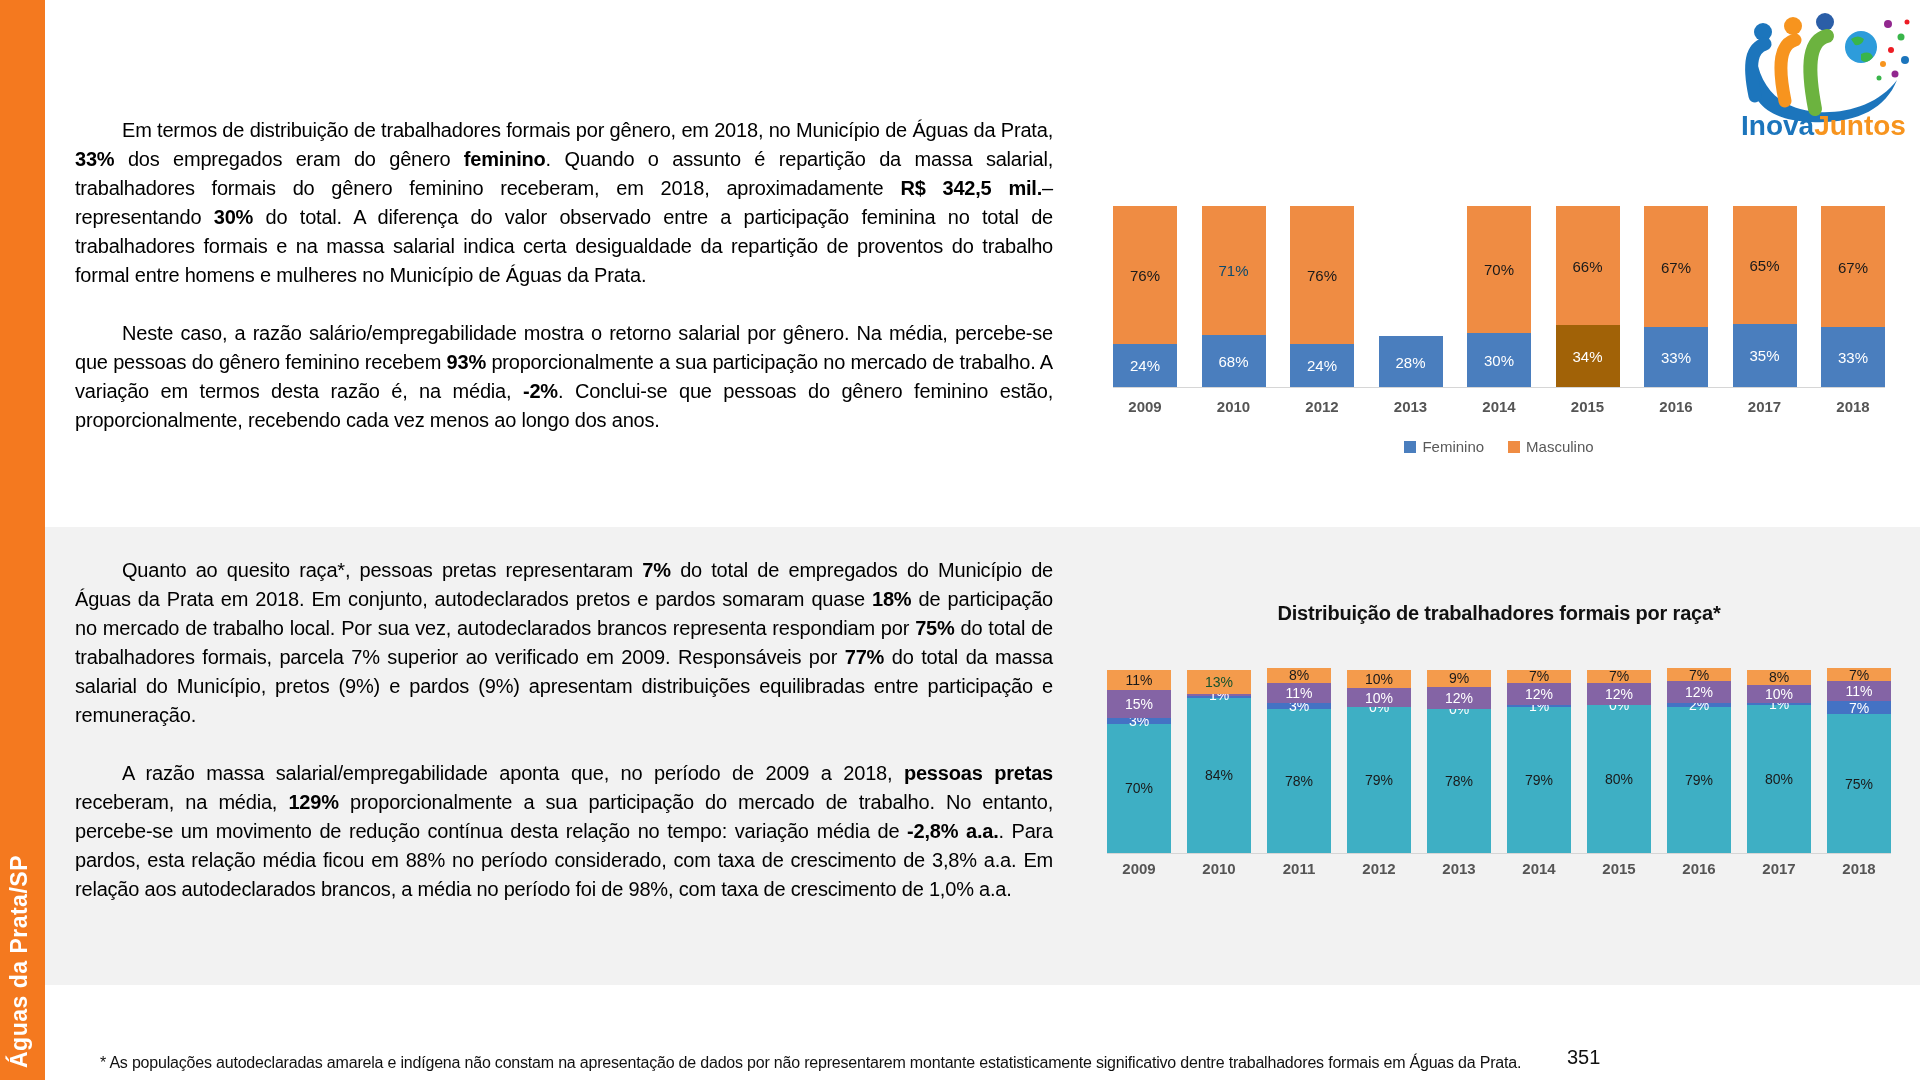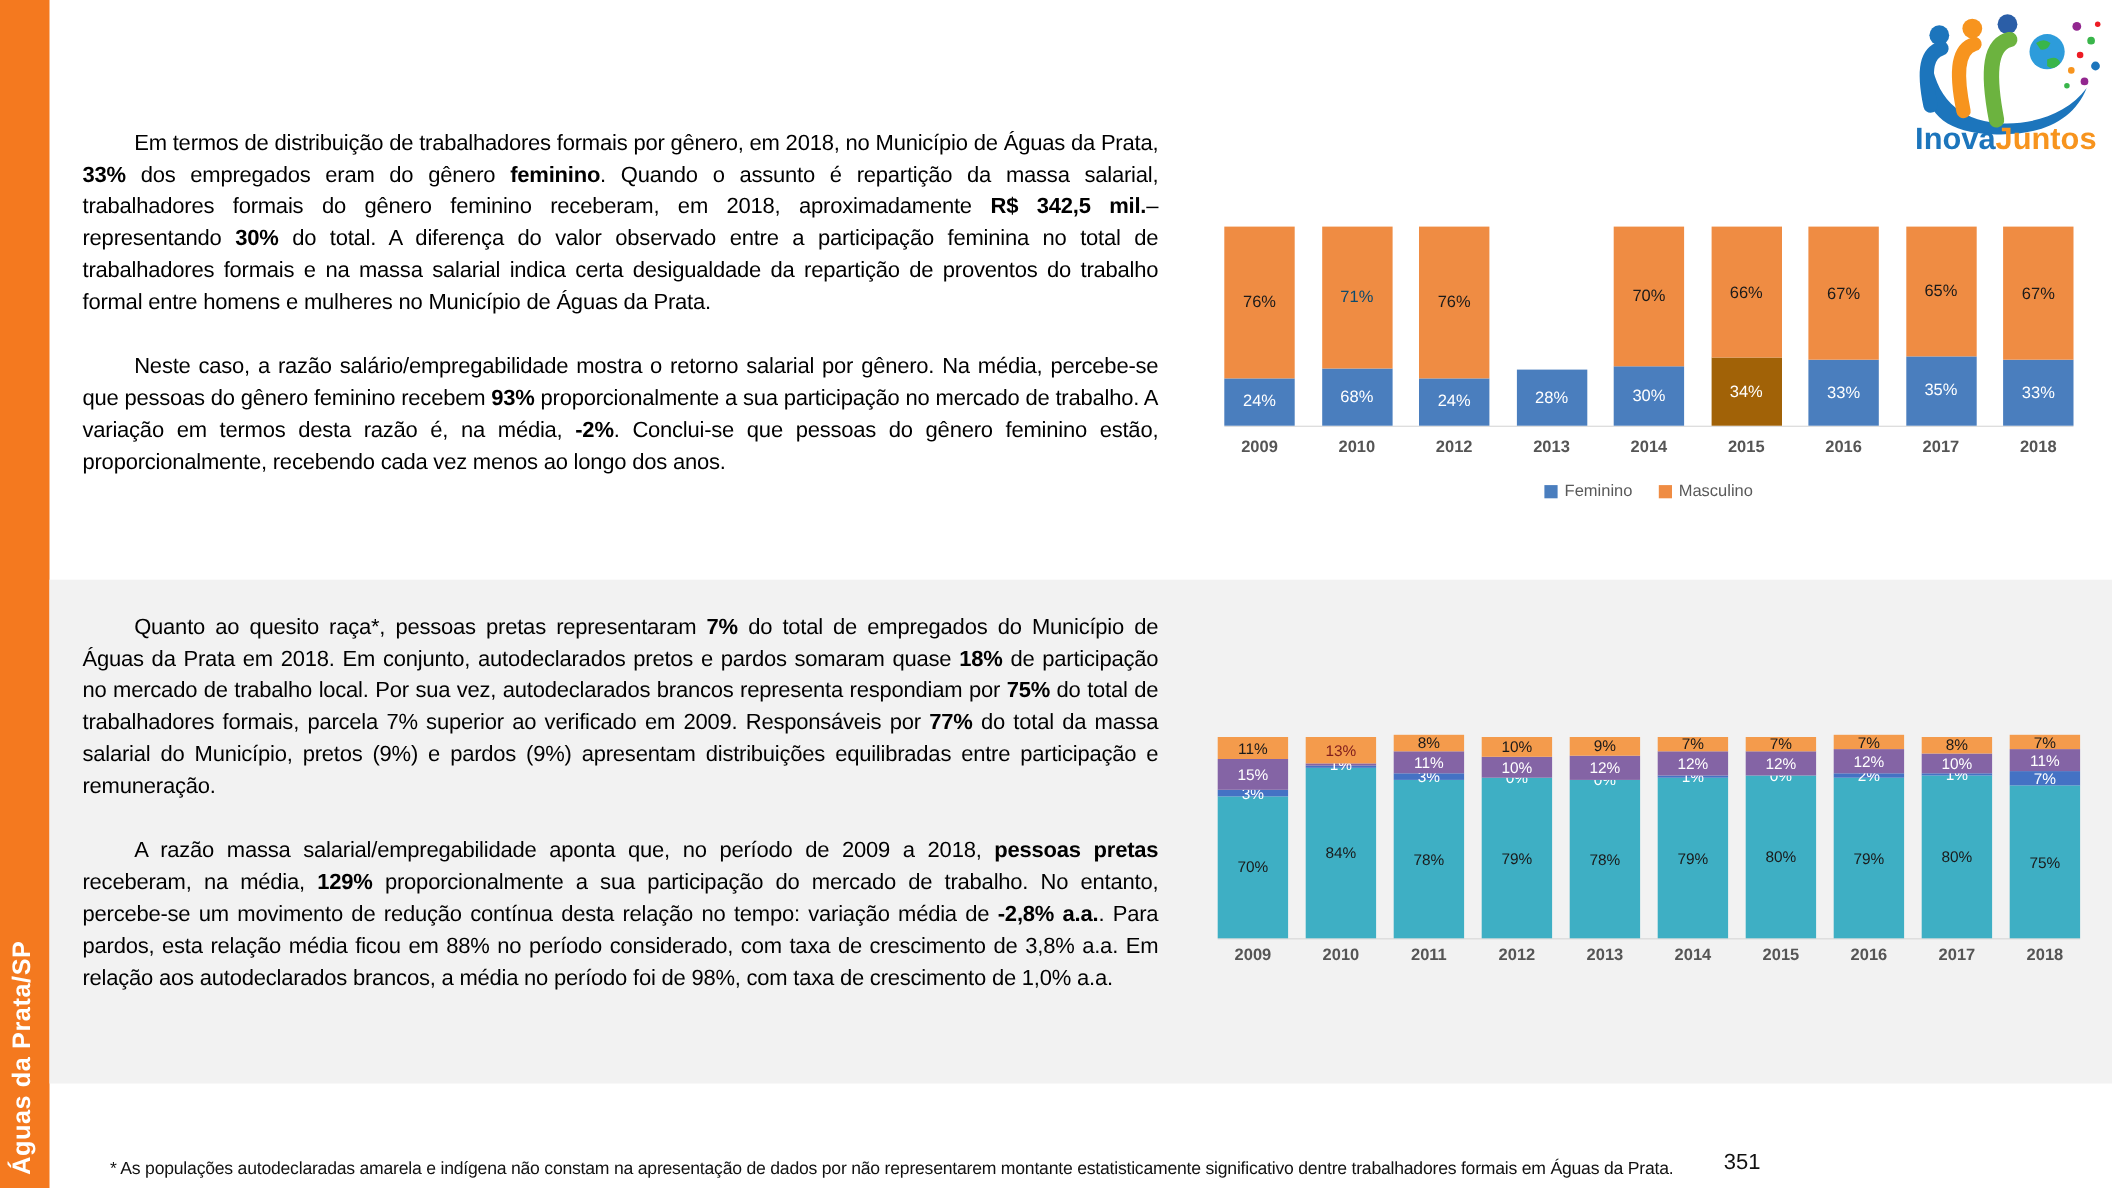--- a/index.html
+++ b/index.html
@@ -159,20 +159,21 @@
           <span>Feminino</span>
         </div>
         <div class="legend-item">
           <span class="swatch" style="background: rgb(239, 140, 67);"></span>
           <span>Masculino</span>
         </div>
       </div>
   </div>
 
   <div class="chart" id="chart-race">
+    <div class="chart-title">Distribuição de trabalhadores formais por raça*</div>
     <div class="plot">
         <div class="bar">
           <div class="seg" style="height: 129.5px; background: rgb(62, 175, 196);">
             <span class="seg-label" style="color: rgb(26, 26, 26);">70%</span>
           </div>
           <div class="seg" style="height: 5.55px; background: rgb(68, 114, 196);">
             <span class="seg-label" style="color: rgb(255, 255, 255);">3%</span>
           </div>
           <div class="seg" style="height: 27.75px; background: rgb(132, 100, 165); text-align: center;">
             <span class="seg-label" style="color: rgb(255, 255, 255);">15%</span>
@@ -183,21 +184,21 @@
         </div>
         <div class="bar">
           <div class="seg" style="height: 155.4px; background: rgb(62, 175, 196);">
             <span class="seg-label" style="color: rgb(26, 26, 26);">84%</span>
           </div>
           <div class="seg" style="height: 1.85px; background: rgb(68, 114, 196);"></div>
           <div class="seg" style="height: 1.85px; background: rgb(132, 100, 165);">
             <span class="seg-label" style="color: rgb(255, 255, 255);">1%</span>
           </div>
           <div class="seg" style="height: 24.05px; background: rgb(244, 155, 76);">
-            <span class="seg-label" style="color: #7f1d1d;">13%</span>
+            <span class="seg-label" style="color: #14532d;">13%</span>
           </div>
         </div>
         <div class="bar">
           <div class="seg" style="height: 144.3px; background: rgb(62, 175, 196);">
             <span class="seg-label" style="color: rgb(26, 26, 26);">78%</span>
           </div>
           <div class="seg" style="height: 5.55px; background: rgb(68, 114, 196);">
             <span class="seg-label" style="color: rgb(255, 255, 255);">3%</span>
           </div>
           <div class="seg" style="height: 20.35px; background: rgb(132, 100, 165);">

